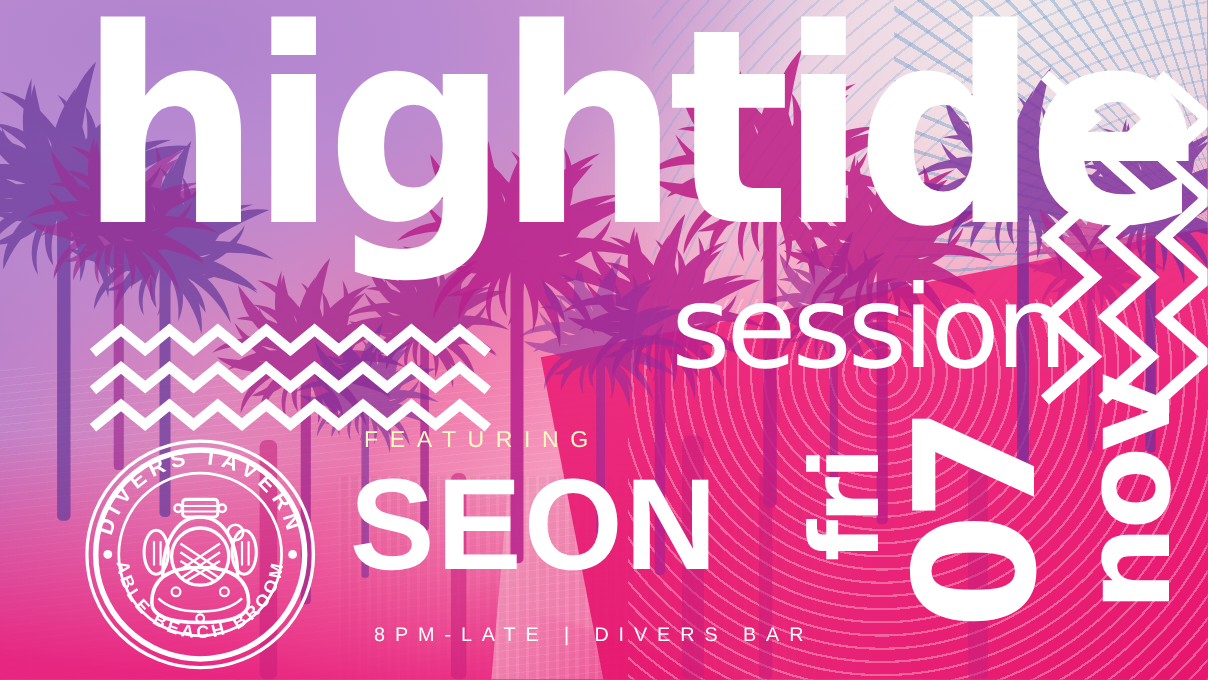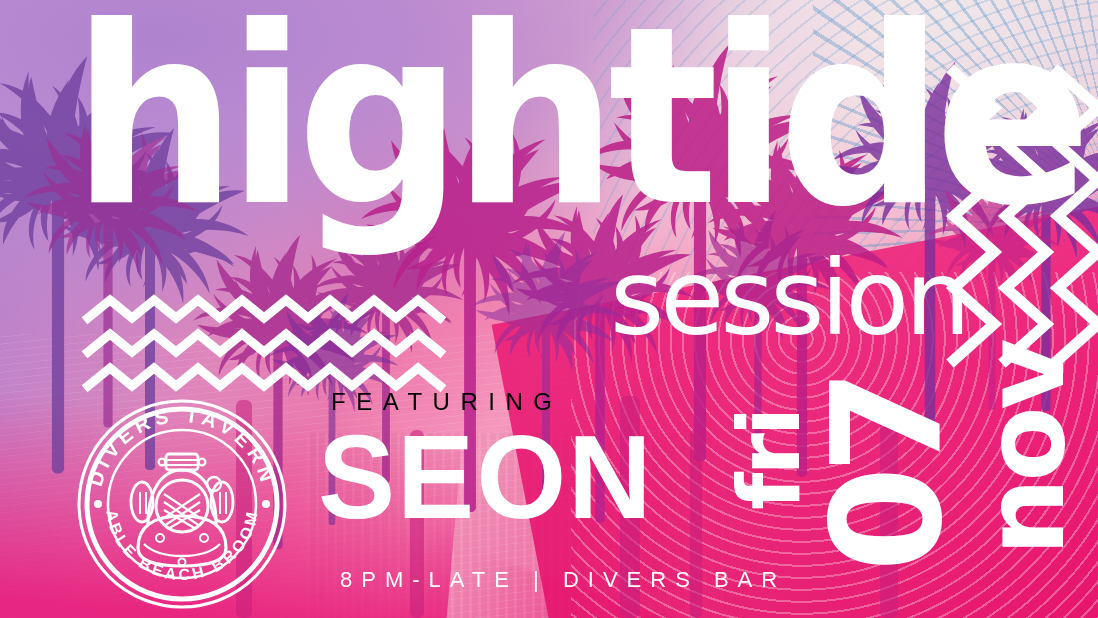--- a/index.html
+++ b/index.html
@@ -132,44 +132,44 @@
     letter-spacing:-4px;
     color:#ffffff;
     font-family:"DejaVu Sans", sans-serif;
     white-space:nowrap;
   }
 
   
   .featuring{
     position:absolute;
     left:331px; top:388px;
-    font-size:24px;
+    font-size:21px;
     letter-spacing:10.5px;
     font-weight:400;
-    color:#000000;
+    color:#fef9c3;
     font-family:"Liberation Sans", sans-serif;
     white-space:nowrap;
   }
   .artist{
     position:absolute;
     left:318px; top:418px;
     font-size:118px;
     line-height:1;
     font-weight:700;
     letter-spacing:2px;
     color:#ffffff;
     font-family:"Liberation Sans", sans-serif;
     white-space:nowrap;
     transform:scaleX(0.98);
     transform-origin:left top;
   }
   .details{
     position:absolute;
     left:340px; top:567px;
-    font-size:22px;
+    font-size:18px;
     letter-spacing:9px;
     font-weight:400;
     color:#ffffff;
     font-family:"Liberation Sans", sans-serif;
     white-space:nowrap;
   }
 
   
   .date-wrap{position:absolute; left:700px; top:340px; width:390px; height:250px;}
   .vtext{

